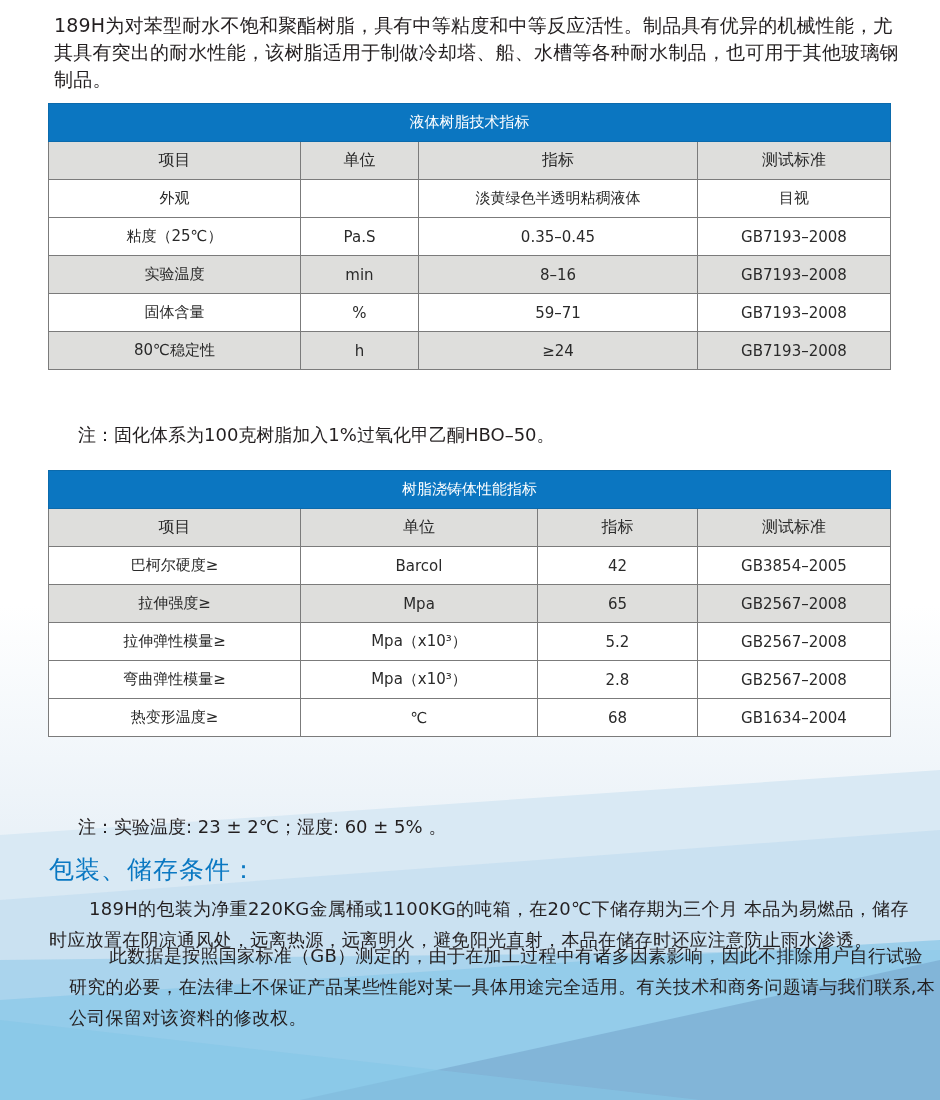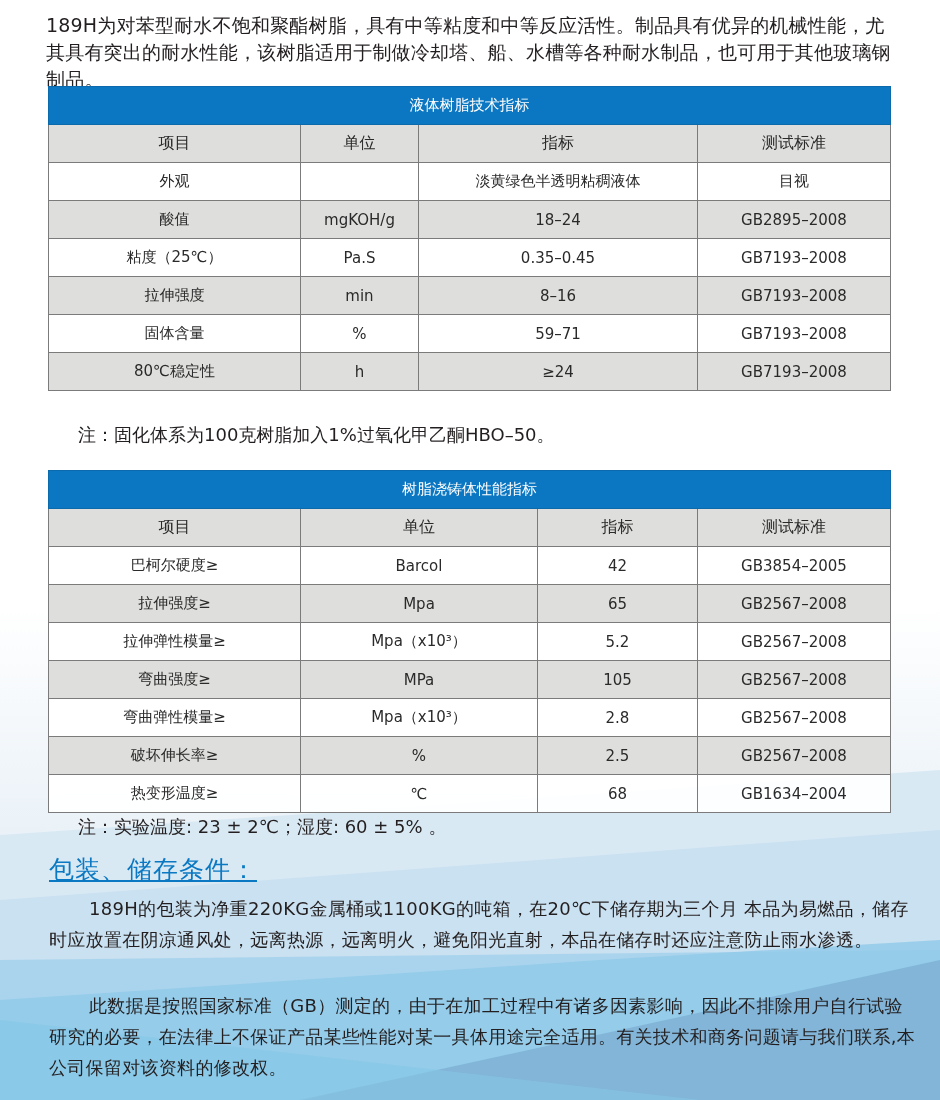--- a/index.html
+++ b/index.html
@@ -7,52 +7,52 @@
     width:940px; height:1100px; position:relative; overflow:hidden;
     font-family:"DejaVu Sans","Liberation Sans",sans-serif;
     color:#231f20;
     background:#ffffff;
   }
   .bg {
     position:absolute; left:0; top:0; width:940px; height:1100px; z-index:0;
   }
   .content { position:absolute; left:0; top:0; width:940px; height:1100px; z-index:1; }
   .intro {
-    position:absolute; left:46px; top:12px; width:850px;
+    position:absolute; left:54px; top:12px; width:850px;
     font-size:19px; line-height:27px; letter-spacing:0.2px;
   }
   table.spec {
     position:absolute; left:48px; width:842px;
     border-collapse:collapse; table-layout:fixed;
     font-size:15px; color:#2a2a2a;
   }
   table.spec td, table.spec th {
     border:1px solid #7b7b7b; text-align:center; padding:0; font-weight:normal;
   }
   table.spec .title-row td {
     background:#0b76c1; color:#fff; height:37px; border-color:#0b6aac; font-size:15px;
   }
   table.spec .head-row td { background:#dededc; height:37px; font-size:16px;text-align:center; }
   table.spec tr.r td { height:37px; }
   table.spec tr.odd td { background:rgba(255,255,255,0.95); }
   table.spec tr.even td { background:#dededc; }
-  #t1 { top:86px;border-radius:20px; }
+  #t1 { top:103px;border-radius:20px; }
   #t2 { top:463px;margin-top:7px; }
   .note { position:absolute; left:49px; font-size:18px;margin-left:29px; }
   #note1 { top:423px; }
   #note2 { top:815px; }
   .section-title {
-    position:absolute; left:49px; top:853px; font-size:25px; color:#0a78c2; letter-spacing:1px;text-decoration:underline;
+    position:absolute; left:49px; top:853px; font-size:25px; color:#0a78c2; letter-spacing:1px;
   }
   .para {
     position:absolute; left:49px; width:870px; font-size:18px; line-height:31px;
     text-indent:40px; letter-spacing:0.3px;
   }
   #para1 { top:893px; }
-  #para2 { top:990px; }
+  #para2 { top:940px;margin-left:20px; }
 </style>
 </head>
 <body>
 
 <svg class="bg" width="940" height="1100" viewBox="0 0 940 1100">
   <defs>
     <linearGradient id="g1" x1="0" y1="0" x2="0" y2="1">
       <stop offset="0" stop-color="#ffffff"></stop>
       <stop offset="0.55" stop-color="#ffffff"></stop>
       <stop offset="0.72" stop-color="#eef4f9"></stop>
@@ -88,34 +88,28 @@
       <td>单位</td>
       <td>指标</td>
       <td>测试标准</td>
     </tr>
     <tr class="r odd">
       <td>外观</td>
       <td></td>
       <td>淡黄绿色半透明粘稠液体</td>
       <td>目视</td>
     </tr>
-    <tr class="r even">
-      <td>酸值</td>
-      <td>mgKOH/g</td>
-      <td>18–24</td>
-      <td>GB2895–2008</td>
-    </tr>
     <tr class="r odd">
       <td>粘度（25℃）</td>
       <td>Pa.S</td>
       <td>0.35–0.45</td>
       <td>GB7193–2008</td>
     </tr>
     <tr class="r even">
-      <td>拉伸强度</td>
+      <td>实验温度</td>
       <td>min</td>
       <td>8–16</td>
       <td>GB7193–2008</td>
     </tr>
     <tr class="r odd">
       <td>固体含量</td>
       <td>%</td>
       <td>59–71</td>
       <td>GB7193–2008</td>
     </tr>
@@ -158,36 +152,24 @@
       <td>Mpa</td>
       <td>65</td>
       <td>GB2567–2008</td>
     </tr>
     <tr class="r odd">
       <td>拉伸弹性模量≥</td>
       <td>Mpa（x10³）</td>
       <td>5.2</td>
       <td>GB2567–2008</td>
     </tr>
-    <tr class="r even">
-      <td>弯曲强度≥</td>
-      <td>MPa</td>
-      <td>105</td>
-      <td>GB2567–2008</td>
-    </tr>
     <tr class="r odd">
       <td>弯曲弹性模量≥</td>
       <td>Mpa（x10³）</td>
       <td>2.8</td>
-      <td>GB2567–2008</td>
-    </tr>
-    <tr class="r even">
-      <td>破坏伸长率≥</td>
-      <td>%</td>
-      <td>2.5</td>
       <td>GB2567–2008</td>
     </tr>
     <tr class="r odd">
       <td>热变形温度≥</td>
       <td>℃</td>
       <td>68</td>
       <td>GB1634–2004</td>
     </tr>
   </tbody>
     </table>

